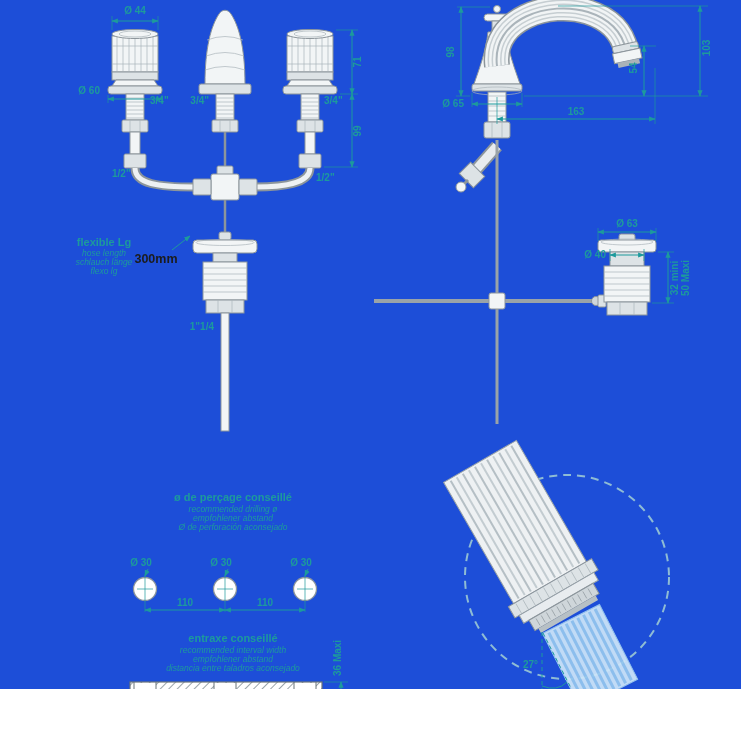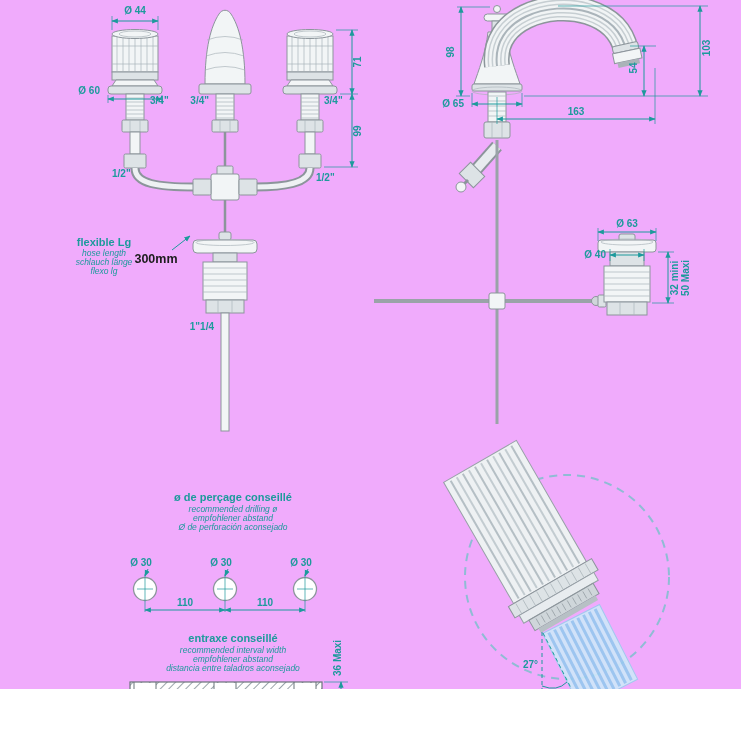--- a/index.html
+++ b/index.html
@@ -1,16 +1,16 @@
 <!DOCTYPE html>
 <html><head>
 <meta charset="utf-8">
 <style>
   html,body{margin:0;padding:0;background:#fff}
-  .page{position:relative;width:741px;height:689px;background:#f0abfc;overflow:hidden;font-family:"Liberation Sans",sans-serif}
+  .page{position:relative;width:741px;height:689px;background:#1d4ed8;overflow:hidden;font-family:"Liberation Sans",sans-serif}
   svg text{font-family:"Liberation Sans",sans-serif}
   .t-dim{fill:#1d9a9c;font-size:10px;font-weight:bold}
   .t-title{fill:#1d9a9c;font-size:11px;font-weight:bold}
   .t-sub{fill:#1d9a9c;font-size:8.5px;font-style:italic}
   .t-black{fill:#1c1c1c;font-size:12.5px;font-weight:bold}
   .dim{stroke:#1d9a9c;stroke-width:1;fill:none}
   .ext{stroke:#1d9a9c;stroke-width:0.7;fill:none}
   .metal{fill:#f2f5f6;stroke:#8c959b;stroke-width:1}
   .metald{fill:#dde3e6;stroke:#8c959b;stroke-width:1}
   .thin{stroke:#aab4ba;stroke-width:0.7;fill:none}

